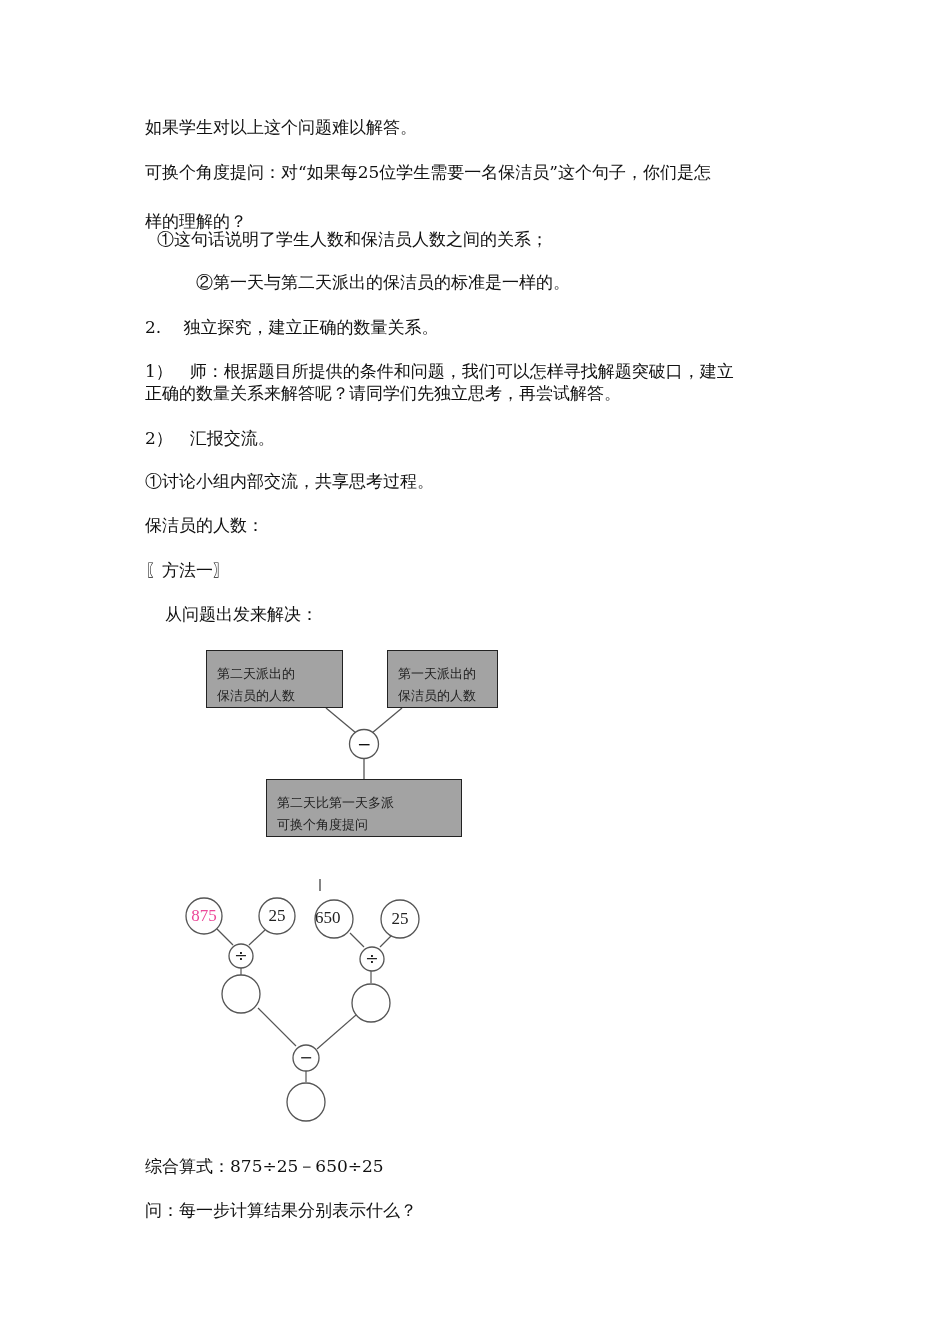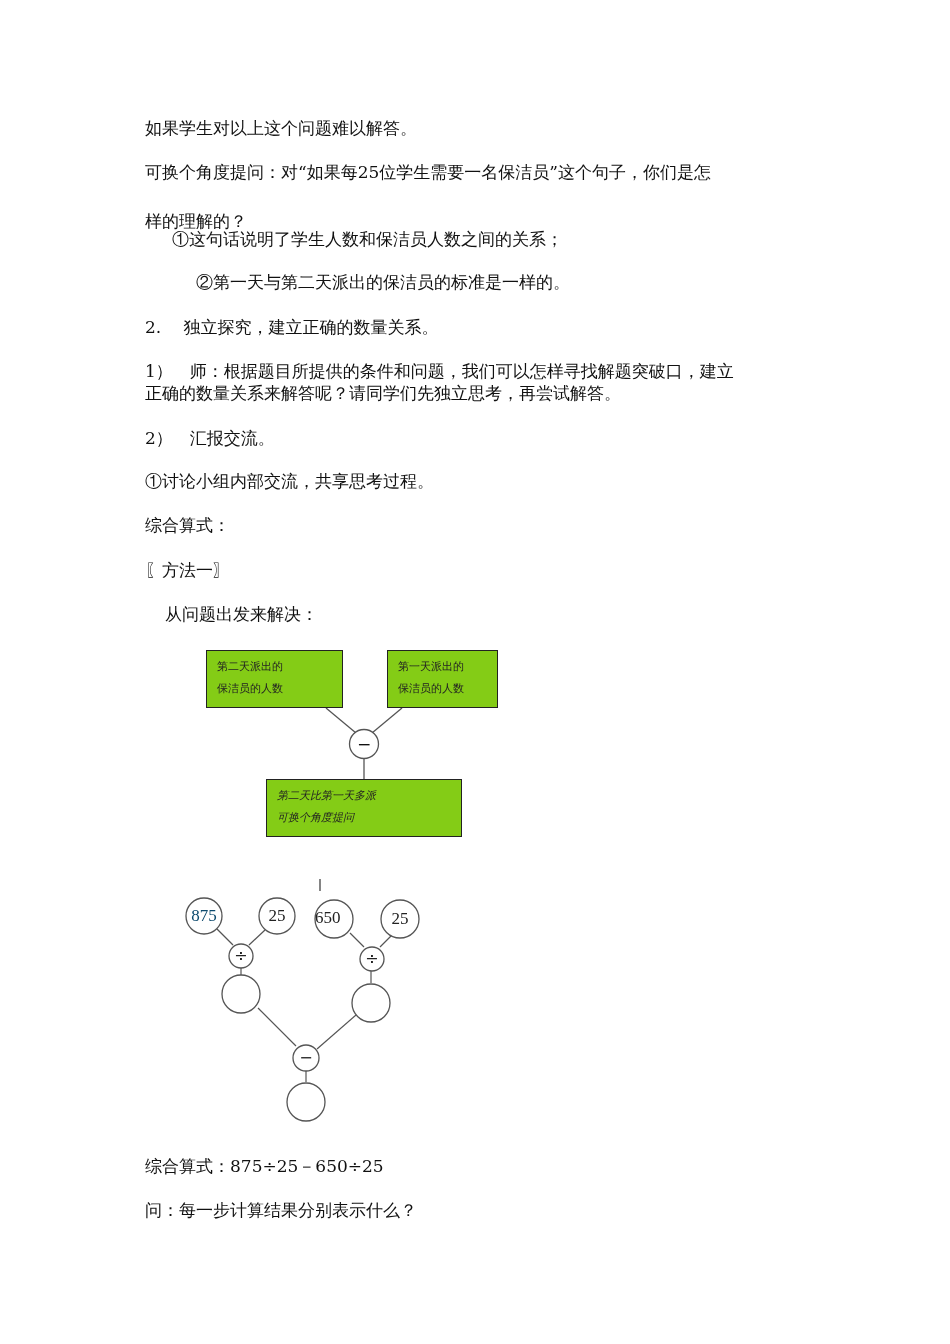--- a/index.html
+++ b/index.html
@@ -3,58 +3,58 @@
   <meta charset="utf-8">
   <style>
     html, body { margin: 0; padding: 0; background: #ffffff; }
     body {
       width: 950px; height: 1344px; position: relative; overflow: hidden;
       font-family: "DejaVu Serif", "Liberation Serif", serif;
       color: #111; font-size: 17px;
     }
     .line { position: absolute; left: 145px; white-space: nowrap; line-height: 22px; }
     .diagram-box {
-      position: absolute; border: 1.5px solid #222; background: #84cc16;
-      font-family: "DejaVu Sans", "Liberation Sans", sans-serif; font-size: 11px;
-      line-height: 22px; padding: 5px 10px; box-sizing: border-box; color: #222;
+      position: absolute; border: 1.5px solid #222; background: #a3a3a3;
+      font-family: "DejaVu Sans", "Liberation Sans", sans-serif; font-size: 13px;
+      line-height: 22px; padding: 12px 10px; box-sizing: border-box; color: #222;
     }
   </style>
 </head>
 <body>
 
-<div class="line" style="top:117px;">如果学生对以上这个问题难以解答。</div>
+<div class="line" style="top:117px;font-family:Liberation Serif, serif;">如果学生对以上这个问题难以解答。</div>
 <div class="line" style="top:161px;">可换个角度提问：对“如果每25位学生需要一名保洁员”这个句子，你们是怎</div>
 <div class="line" style="top:168px;margin-top:42px;">样的理解的？</div>
-<div class="line" style="top:228px; left:172px;">①这句话说明了学生人数和保洁员人数之间的关系；</div>
+<div class="line" style="top:228px; left:157px;">①这句话说明了学生人数和保洁员人数之间的关系；</div>
 <div class="line" style="top:271px; left:162px;margin-left:34px;">②第一天与第二天派出的保洁员的标准是一样的。</div>
 <div class="line" style="top:316px;">2.　 独立探究，建立正确的数量关系。</div>
 <div class="line" style="top:360px;">1）　师：根据题目所提供的条件和问题，我们可以怎样寻找解题突破口，建立</div>
 <div class="line" style="top:382px;">正确的数量关系来解答呢？请同学们先独立思考，再尝试解答。</div>
 <div class="line" style="top:427px;">2）　汇报交流。</div>
 <div class="line" style="top:470px;">①讨论小组内部交流，共享思考过程。</div>
-<div class="line" style="top:514px;">综合算式：</div>
+<div class="line" style="top:514px;">保洁员的人数：</div>
 <div class="line" style="top:559px;">〖方法一〗</div>
 <div class="line" style="top:603px;margin-left:20px;">从问题出发来解决：</div>
 
 <svg style="position:absolute;left:0;top:0;" width="950" height="1344">
   <line x1="326" y1="708" x2="356" y2="733" stroke="#555" stroke-width="1.3"></line>
   <line x1="402" y1="708" x2="372" y2="733" stroke="#555" stroke-width="1.3"></line>
   <circle cx="364" cy="744" r="14.5" fill="#fff" stroke="#555" stroke-width="1.3"></circle>
   <line x1="364" y1="759" x2="364" y2="779" stroke="#555" stroke-width="1.3"></line>
 </svg>
 <div style="position:absolute;left:356px;top:733px;width:16px;text-align:center;font-size:17px;line-height:22px;font-family:'DejaVu Sans',sans-serif;">−</div>
 <div class="diagram-box" style="left:206px;top:650px;width:137px;height:58px;">
   <div>第二天派出的</div>
   <div>保洁员的人数</div>
 </div>
 <div class="diagram-box" style="left:387px;top:650px;width:111px;height:58px;">
   <div>第一天派出的</div>
   <div>保洁员的人数</div>
 </div>
-<div class="diagram-box" style="left:266px;top:779px;width:196px;height:58px;font-style:italic;">
+<div class="diagram-box" style="left:266px;top:779px;width:196px;height:58px;">
   <div>第二天比第一天多派</div>
   <div>可换个角度提问</div>
 </div>
 
 <svg style="position:absolute;left:0;top:0;" width="950" height="1344">
   <line x1="320" y1="879" x2="320" y2="891" stroke="#333" stroke-width="1.2"></line>
 
   <line x1="217" y1="929" x2="233" y2="945" stroke="#555" stroke-width="1.2"></line>
   <line x1="265" y1="930" x2="249" y2="945" stroke="#555" stroke-width="1.2"></line>
   <line x1="241" y1="967" x2="241" y2="975" stroke="#555" stroke-width="1.2"></line>
@@ -73,21 +73,21 @@
   <circle cx="241" cy="994" r="19" fill="#fff" stroke="#555" stroke-width="1.3"></circle>
 
   <circle cx="334" cy="919" r="19" fill="#fff" stroke="#555" stroke-width="1.3"></circle>
   <circle cx="400" cy="919" r="19" fill="#fff" stroke="#555" stroke-width="1.3"></circle>
   <circle cx="372" cy="959" r="12" fill="#fff" stroke="#555" stroke-width="1.3"></circle>
   <circle cx="371" cy="1003" r="19" fill="#fff" stroke="#555" stroke-width="1.3"></circle>
 
   <circle cx="306" cy="1058" r="13" fill="#fff" stroke="#555" stroke-width="1.3"></circle>
   <circle cx="306" cy="1102" r="19" fill="#fff" stroke="#555" stroke-width="1.3"></circle>
 </svg>
-<div style="position:absolute;left:186px;top:905px;width:36px;text-align:center;font-family:'Liberation Serif',serif;font-size:17px;line-height:22px;color:#0c4a6e;">875</div>
+<div style="position:absolute;left:186px;top:905px;width:36px;text-align:center;font-family:'Liberation Serif',serif;font-size:17px;line-height:22px;color:#ec4899;">875</div>
 <div style="position:absolute;left:259px;top:905px;width:36px;text-align:center;font-family:'Liberation Serif',serif;font-size:17px;line-height:22px;color:#222;">25</div>
 <div style="position:absolute;left:315px;top:907px;width:38px;font-family:'Liberation Serif',serif;font-size:17px;line-height:22px;color:#222;">650</div>
 <div style="position:absolute;left:381px;top:908px;width:38px;text-align:center;font-family:'Liberation Serif',serif;font-size:17px;line-height:22px;color:#222;">25</div>
 <div style="position:absolute;left:231px;top:945px;width:20px;text-align:center;font-family:'DejaVu Sans',sans-serif;font-size:16px;line-height:22px;color:#222;">÷</div>
 <div style="position:absolute;left:362px;top:948px;width:20px;text-align:center;font-family:'DejaVu Sans',sans-serif;font-size:16px;line-height:22px;color:#222;">÷</div>
 <div style="position:absolute;left:296px;top:1047px;width:20px;text-align:center;font-family:'DejaVu Sans',sans-serif;font-size:16px;line-height:22px;color:#222;">−</div>
 
 <div class="line" style="top:1155px;">综合算式：875÷25－650÷25</div>
 <div class="line" style="top:1199px;">问：每一步计算结果分别表示什么？</div>
 

